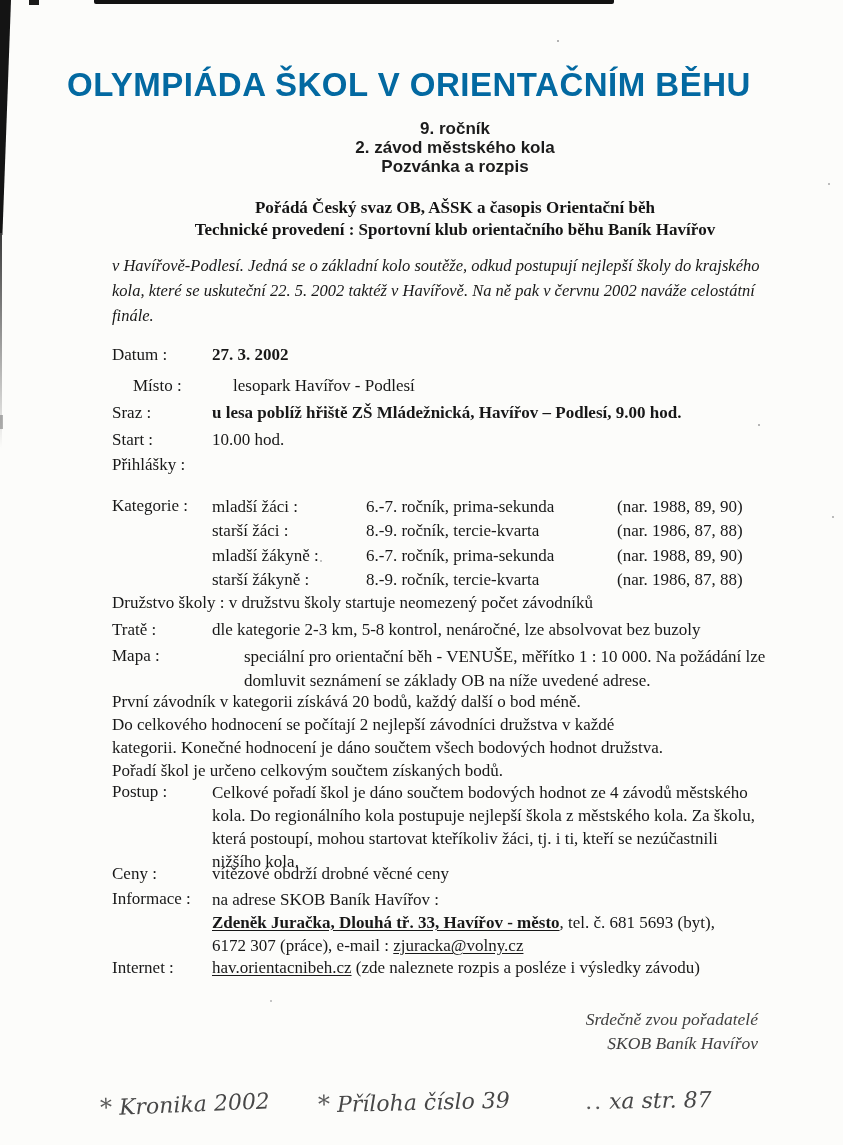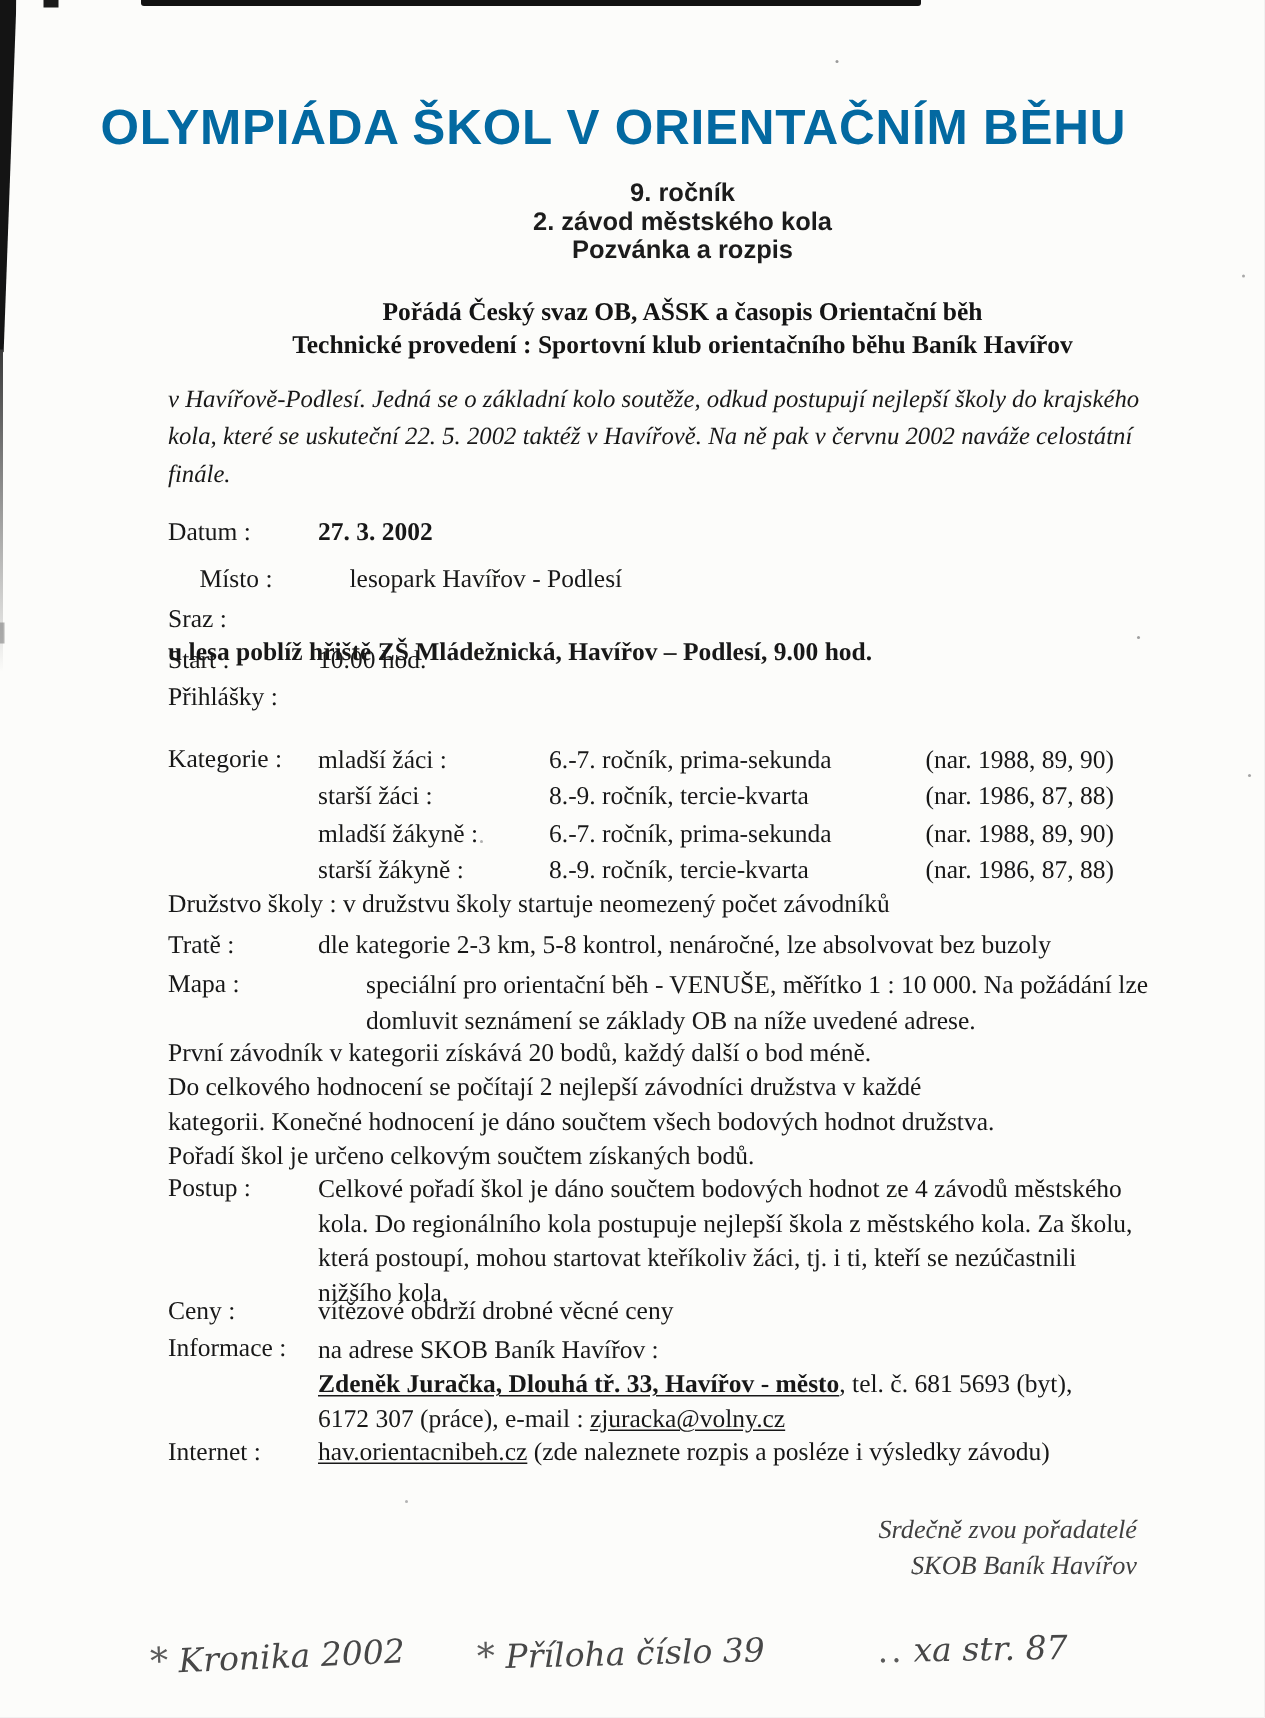--- a/index.html
+++ b/index.html
@@ -94,21 +94,21 @@
   </div>
 
   <div class="abs row" style="top:344px;left:112px;width:700px;">
     <div class="lbl">Datum :</div>
     <div class="val bold">27. 3. 2002</div>
   </div>
   <div class="abs row" style="top:375px;left:112px;width:700px;margin-left:21px;">
     <div class="lbl">Místo :</div>
     <div class="val">lesopark Havířov - Podlesí</div>
   </div>
-  <div class="abs row" style="top:402px;left:112px;width:700px;flex-direction:column;">
+  <div class="abs row" style="top:402px;left:112px;width:700px;">
     <div class="lbl">Sraz :</div>
     <div class="val bold">u lesa poblíž hřiště ZŠ Mládežnická, Havířov – Podlesí, 9.00 hod.</div>
   </div>
   <div class="abs row" style="top:429px;left:112px;width:700px;">
     <div class="lbl">Start :</div>
     <div class="val">10.00 hod.</div>
   </div>
 
   <div class="abs row" style="top:454px;left:112px;width:715px;">
     <div class="lbl">Přihlášky :</div>

